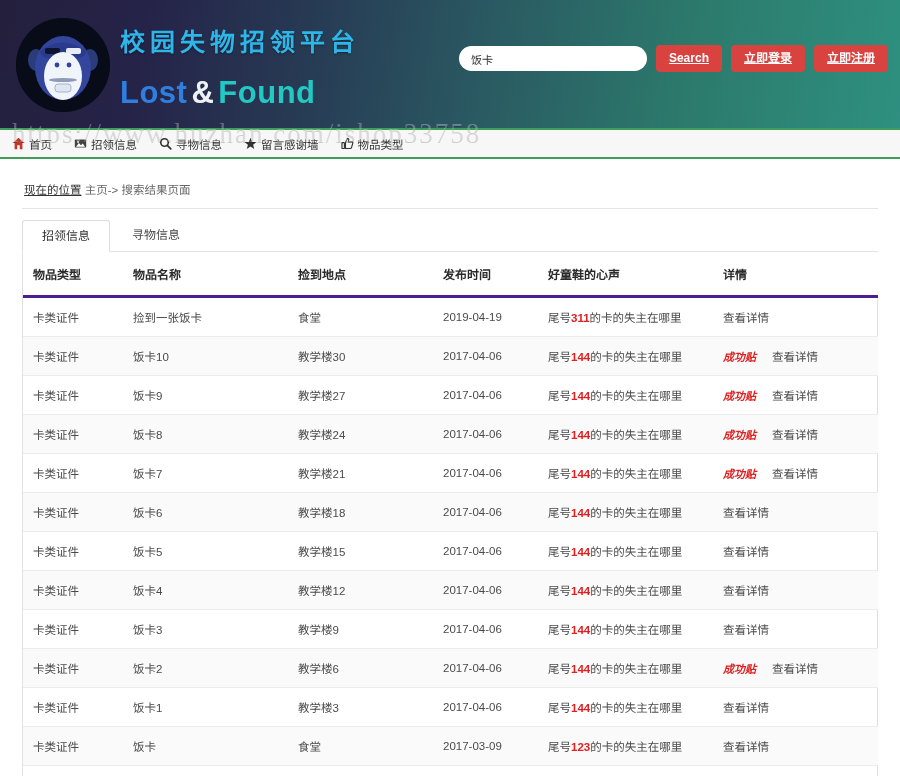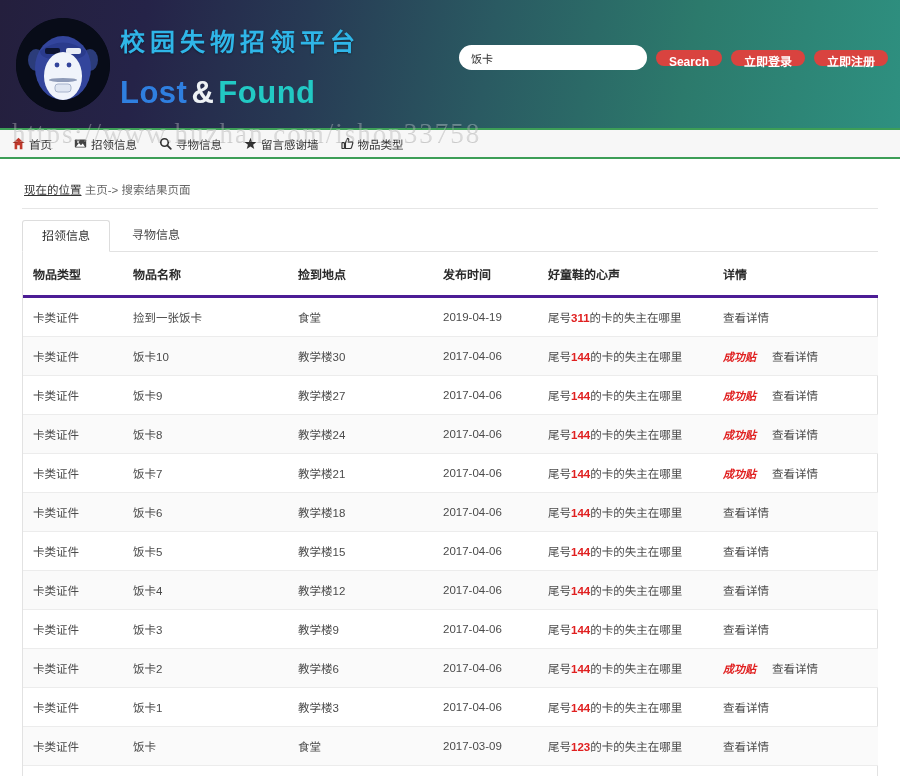--- a/index.html
+++ b/index.html
@@ -75,31 +75,32 @@
     width: 188px; height: 25px;
     border: none; outline: none;
     border-radius: 13px;
     background: #ffffff;
     padding: 0 12px;
     font-size: 11px;
     color: #333;
     font-family: "Liberation Sans", sans-serif;
   }
   .btn-red {
-    height: 16px;
+    height: 27px;
     padding: 0 13px;
     border: none;
-    border-radius: 12px;
+    border-radius: 4px;
     background: #d9433f;
     color: #fff;
     font-size: 12px;
     font-weight: 700;
     cursor: pointer;
     font-family: "Liberation Sans", "DejaVu Sans", sans-serif;
     line-height: 25px;
+    text-decoration: underline;
   }
 
   
   .watermark {
     position: absolute;
     left: 12px; top: 118px;
     font-family: "Liberation Serif", "DejaVu Serif", serif;
     font-size: 27px;
     letter-spacing: 2px;
     color: rgba(255,255,255,.30);

